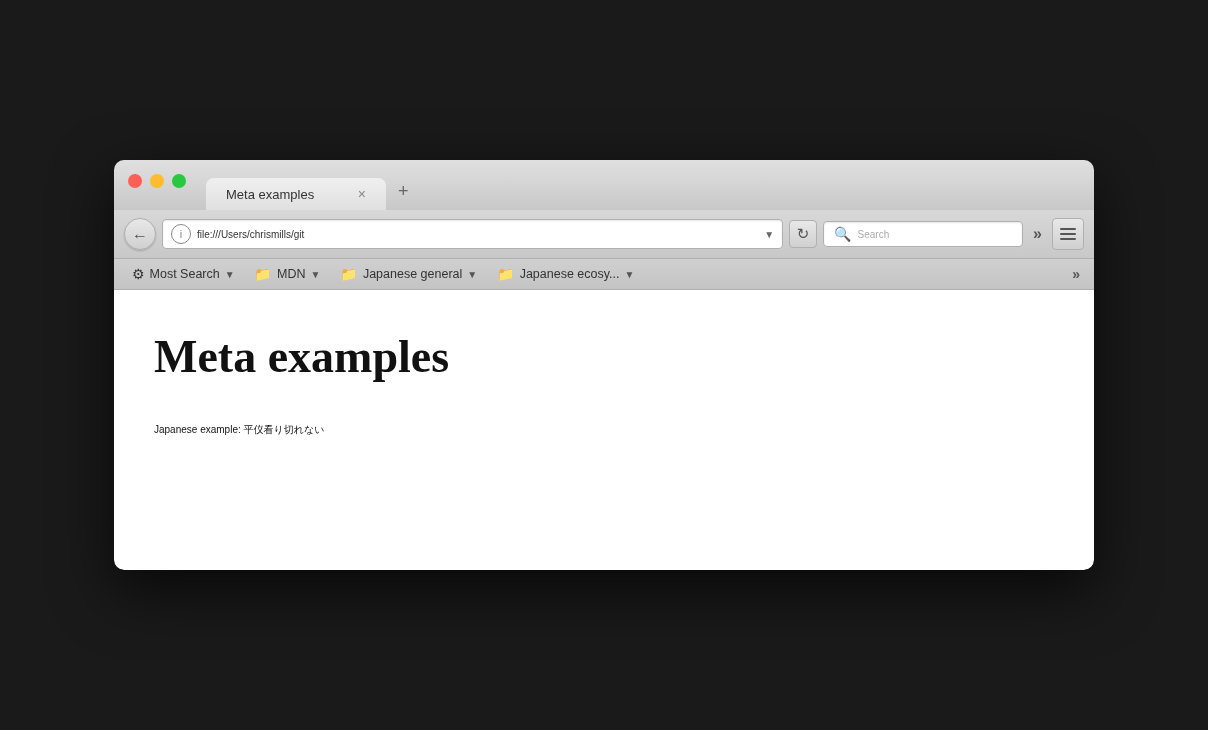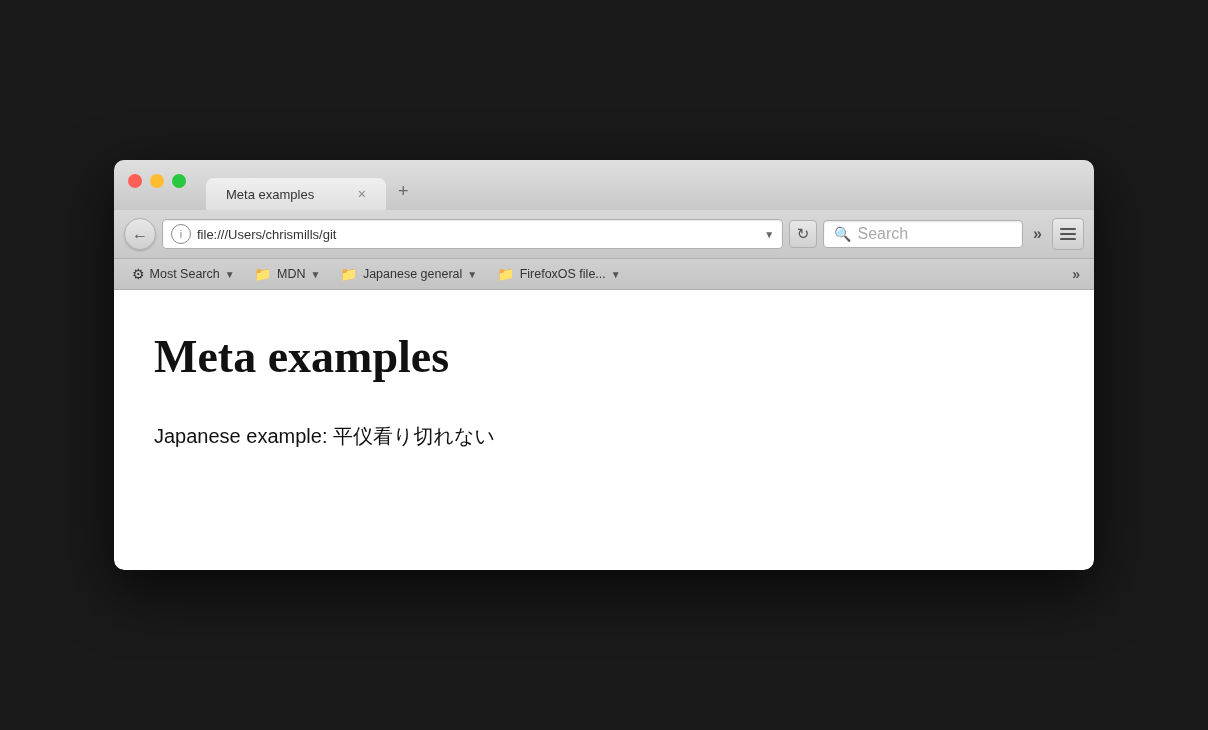--- a/index.html
+++ b/index.html
@@ -135,21 +135,21 @@
       background: white;
       border: 1px solid #b0b0b0;
       border-radius: 4px;
       padding: 4px 8px;
       flex: 1;
       gap: 6px;
       box-shadow: inset 0 1px 2px rgba(0,0,0,0.1);
     }
 
     .url-text {
-      font-size: 13px;
+      font-size: 10px;
       color: #333;
       flex: 1;
       white-space: nowrap;
       overflow: hidden;
       text-overflow: ellipsis;
     }
 
     .url-dropdown {
       color: #666;
       font-size: 10px;
@@ -181,21 +181,21 @@
       gap: 6px;
       box-shadow: inset 0 1px 2px rgba(0,0,0,0.1);
     }
 
     .search-icon {
       color: #888;
       font-size: 14px;
     }
 
     .search-text {
-      font-size: 16px;
+      font-size: 10px;
       color: #aaa;
     }
 
     .toolbar-overflow {
       font-size: 16px;
       color: #555;
       cursor: pointer;
       padding: 2px 4px;
       font-weight: bold;
     }
@@ -271,21 +271,21 @@
 
     .page-title {
       font-family: Georgia, "Times New Roman", serif;
       font-size: 46px;
       font-weight: bold;
       color: #111;
       margin-bottom: 40px;
     }
 
     .broken-text {
-      font-size: 20px;
+      font-size: 10px;
       color: #111;
       margin-top: 29px;
     }
 
     .bottom-rounded {
       border-bottom-left-radius: 10px;
       border-bottom-right-radius: 10px;
     }
   </style>
 </head>
@@ -348,21 +348,21 @@
       <span>MDN</span>
       <span class="bookmark-arrow">▼</span>
     </div>
     <div class="bookmark-item">
       <span class="bookmark-icon">📁</span>
       <span>Japanese general</span>
       <span class="bookmark-arrow">▼</span>
     </div>
     <div class="bookmark-item">
       <span class="bookmark-icon">📁</span>
-      <span>FirefoxOS file...</span>
+      <span>Japanese ecosy...</span>
       <span class="bookmark-arrow">▼</span>
     </div>
     <span class="bookmarks-overflow">»</span>
   </div>
 
   <div class="content-area bottom-rounded">
     <h1 class="page-title">Meta examples</h1>
     <p class="broken-text">Japanese example: 平仪看り切れない</p>
   </div>
 </div>

